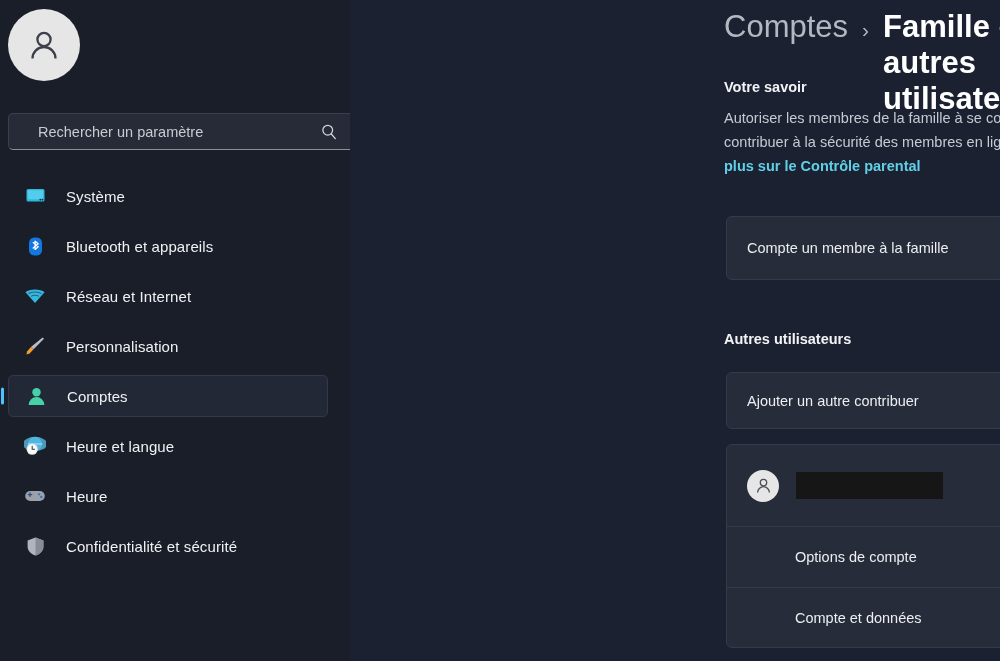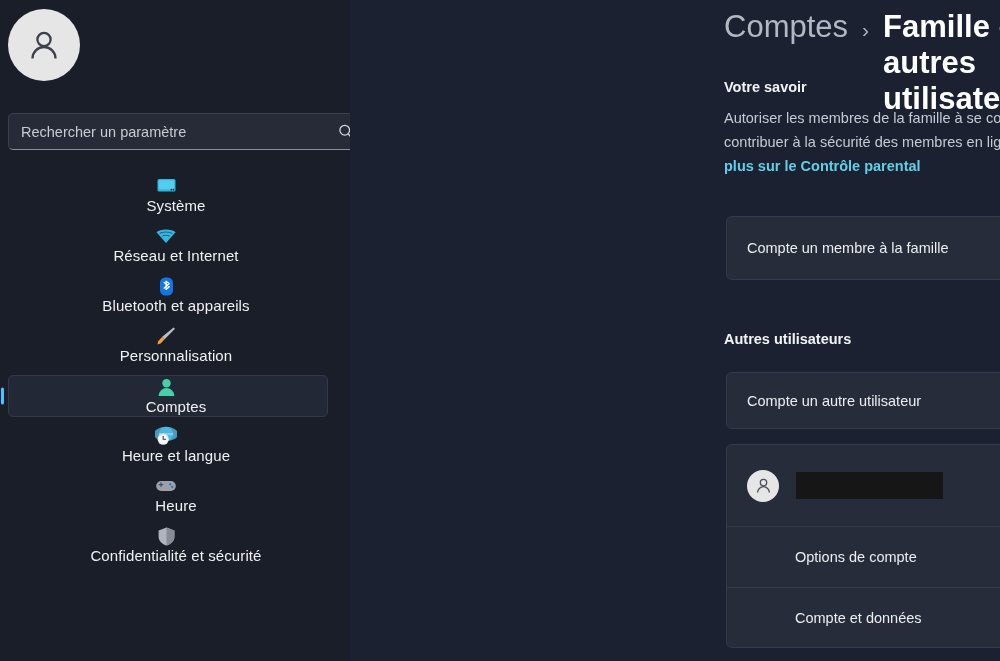--- a/index.html
+++ b/index.html
@@ -24,38 +24,37 @@
     background: #e6e6e6; display: flex; align-items: center; justify-content: center;
   }
   .search-box {
     position: absolute; left: 8px; top: 113px;
     width: 360px; height: 37px;
     background: #262b37;
     border: 1px solid #3a404d;
     border-bottom: 1px solid #8a8f99;
     border-radius: 5px;
     display: flex; align-items: center;
-    padding: 0 12px;
+    padding: 0 29px;
   }
   .search-box input {
     flex: 1; background: transparent; border: none; outline: none;
     color: #cdd0d6; font-size: 14.5px; font-family: "Liberation Sans", sans-serif;
   }
   .search-box input::placeholder { color: #c8cbd1; opacity: 1; }
   .search-ico { width: 18px; height: 18px; flex: 0 0 18px; }
 
   .nav { position: absolute; left: 0; top: 175px; width: 350px; }
   .nav-item {
     position: relative;
     height: 42px; margin: 0 22px 0 8px;
     display: flex; align-items: center;
     border-radius: 5px;
     padding-left: 16px;
     margin-bottom: 8px;
-    flex-direction: column;
   }
   .nav-item.active { background: #232836; border: 1px solid #333948; }
   .nav-item.active::before {
     content: ""; position: absolute; left: -8px; top: 50%;
     transform: translateY(-50%);
     width: 3px; height: 17px; border-radius: 2px; background: #4cc2ff;
   }
   .nav-ico { width: 22px; height: 22px; flex: 0 0 22px; margin-right: 20px;
              display: flex; align-items: center; justify-content: center; }
   .nav-label { font-size: 15px; color: #f0f1f3; letter-spacing: .1px; }
@@ -137,37 +136,37 @@
             <rect x="2.8" y="4.2" width="15.4" height="9" rx="1" fill="#53cdee"></rect>
             <circle cx="15.3" cy="13.6" r="0.85" fill="#1b2130"></circle>
             <circle cx="17.4" cy="13.6" r="0.85" fill="#1b2130"></circle>
           </svg>
         </span>
         <span class="nav-label">Système</span>
       </div>
 
       <div class="nav-item">
         <span class="nav-ico">
+          <svg width="21" height="21" viewBox="0 0 21 21">
+            <rect x="4" y="1.5" width="13" height="18" rx="5.2" fill="#1277e0"></rect>
+            <path d="M8.2 6.6l5 4.2-3.1 2.6V5.2l3.1 2.6-5 4.2" fill="none" stroke="#fff" stroke-width="1.35" stroke-linejoin="round" stroke-linecap="round"></path>
+          </svg>
+        </span>
+        <span class="nav-label">Bluetooth et appareils</span>
+      </div>
+
+      <div class="nav-item">
+        <span class="nav-ico">
           <svg width="22" height="22" viewBox="0 0 22 22">
             <path d="M1.5 7.2 C5 3.6 17 3.6 20.5 7.2 L11 18 Z" fill="#35b8e0"></path>
             <path d="M4.6 8.6 C7 6.4 15 6.4 17.4 8.6" fill="none" stroke="#1b2130" stroke-width="1.1" opacity=".55"></path>
             <path d="M7.2 11.3 C8.8 9.9 13.2 9.9 14.8 11.3" fill="none" stroke="#1b2130" stroke-width="1.1" opacity=".55"></path>
           </svg>
         </span>
         <span class="nav-label">Réseau et Internet</span>
-      </div>
-
-      <div class="nav-item">
-        <span class="nav-ico">
-          <svg width="21" height="21" viewBox="0 0 21 21">
-            <rect x="4" y="1.5" width="13" height="18" rx="5.2" fill="#1277e0"></rect>
-            <path d="M8.2 6.6l5 4.2-3.1 2.6V5.2l3.1 2.6-5 4.2" fill="none" stroke="#fff" stroke-width="1.35" stroke-linejoin="round" stroke-linecap="round"></path>
-          </svg>
-        </span>
-        <span class="nav-label">Bluetooth et appareils</span>
       </div>
 
       <div class="nav-item">
         <span class="nav-ico">
           <svg width="22" height="22" viewBox="0 0 22 22">
             <path d="M18.6 2.4 L20 3.8 L9.6 14.2 L7.2 11.8 Z" fill="#b9bcc4"></path>
             <path d="M7.2 11.8 L9.6 14.2 L5.6 18.6 L2.4 19.4 L3.2 16.2 Z" fill="#f0a030"></path>
           </svg>
         </span>
         <span class="nav-label">Personnalisation</span>
@@ -243,21 +242,21 @@
       <div class="row">
         <span class="row-label">Compte un membre à la famille</span>
 
       </div>
     </div>
 
     <div class="sec-title" id="autres-title">Autres utilisateurs</div>
 
     <div class="card" id="card-adduser">
       <div class="row">
-        <span class="row-label">Compte un autre utilisateur</span>
+        <span class="row-label">Ajouter un autre contribuer</span>
 
       </div>
     </div>
 
     <div class="card" id="card-account">
 
       <div class="acct-head">
         <div class="acct-avatar">
           <svg width="19" height="19" viewBox="0 0 19 19">
             <circle cx="9.5" cy="6.6" r="3.2" fill="none" stroke="#4a4e56" stroke-width="1.3"></circle>

